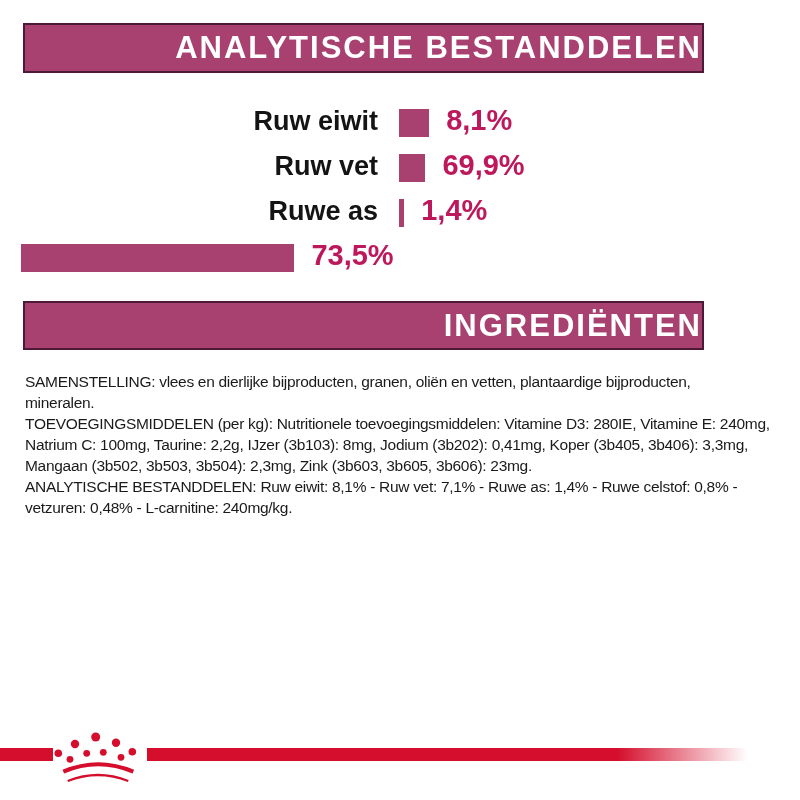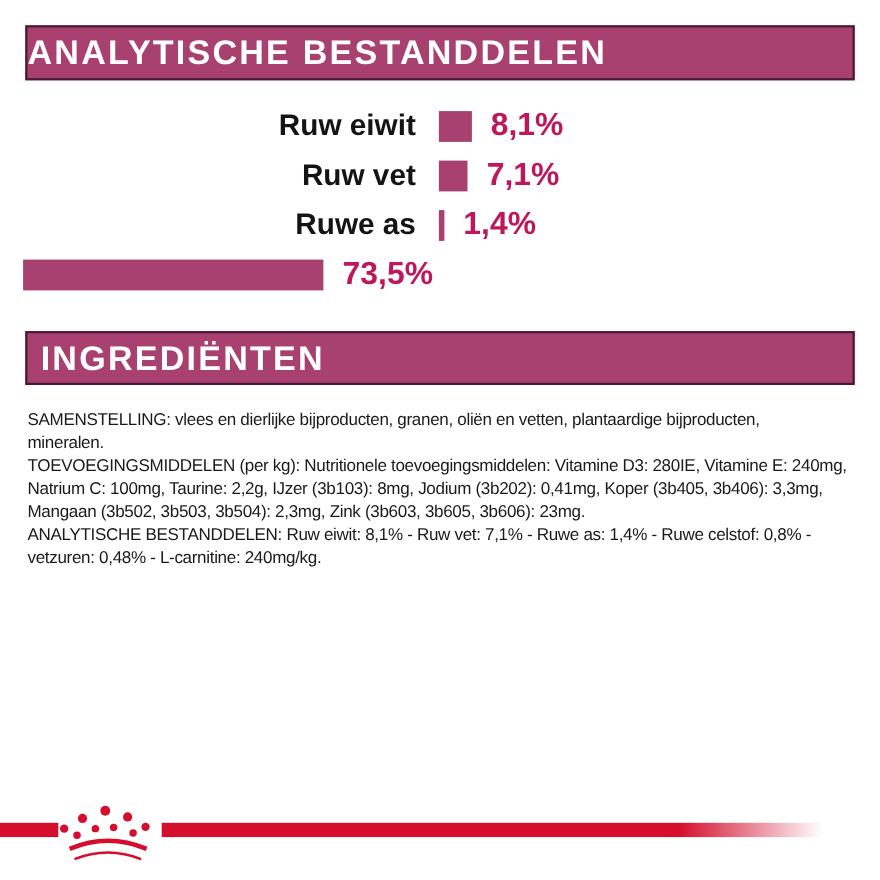--- a/index.html
+++ b/index.html
@@ -8,47 +8,47 @@
     position: relative;
     background: #ffffff;
     font-family: "Liberation Sans", sans-serif;
     overflow: hidden;
   }
 
   
   .banner {
     position: absolute;
     left: 23px;
-    width: 754px;
+    width: 681px;
     background: #a84070;
     border: 2px solid #4c1a38;
     display: flex;
     align-items: center;
-    justify-content: flex-start;
+    justify-content: flex-end;
   }
   .banner-title {
     color: #ffffff;
     font-weight: 700;
     font-size: 31px;
     letter-spacing: 2px;
     white-space: nowrap;
   }
   #banner-analytical { top: 23px;  height: 50px; }
   #banner-ingredients { top: 301px; height: 49px; padding-left: 12px; }
 
   
   #chart {
     position: absolute;
     left: 0; top: 92px;
     width: 800px;
   }
   .chart-row {
     height: 45px;
     display: flex;
-    align-items: center;
+    align-items: flex-end;
   }
   .chart-label {
     width: 378px;
     text-align: right;
     font-weight: 700;
     font-size: 27px;
     color: #141414;
     white-space: nowrap;
   }
   .chart-bar {
@@ -105,21 +105,21 @@
 
 <div id="chart">
   <div class="chart-row">
     <span class="chart-label">Ruw eiwit</span>
     <div class="chart-bar" style="width: 30.132px;"></div>
     <span class="chart-value">8,1%</span>
   </div>
   <div class="chart-row">
     <span class="chart-label">Ruw vet</span>
     <div class="chart-bar" style="width: 26.412px;"></div>
-    <span class="chart-value">7,1%</span>
+    <span class="chart-value">69,9%</span>
   </div>
   <div class="chart-row">
     <span class="chart-label">Ruwe as</span>
     <div class="chart-bar" style="width: 5.208px;"></div>
     <span class="chart-value">1,4%</span>
   </div>
   <div class="chart-row">
     <div class="chart-bar" style="width: 273.42px;"></div>
     <span class="chart-value">73,5%</span>
   </div>

